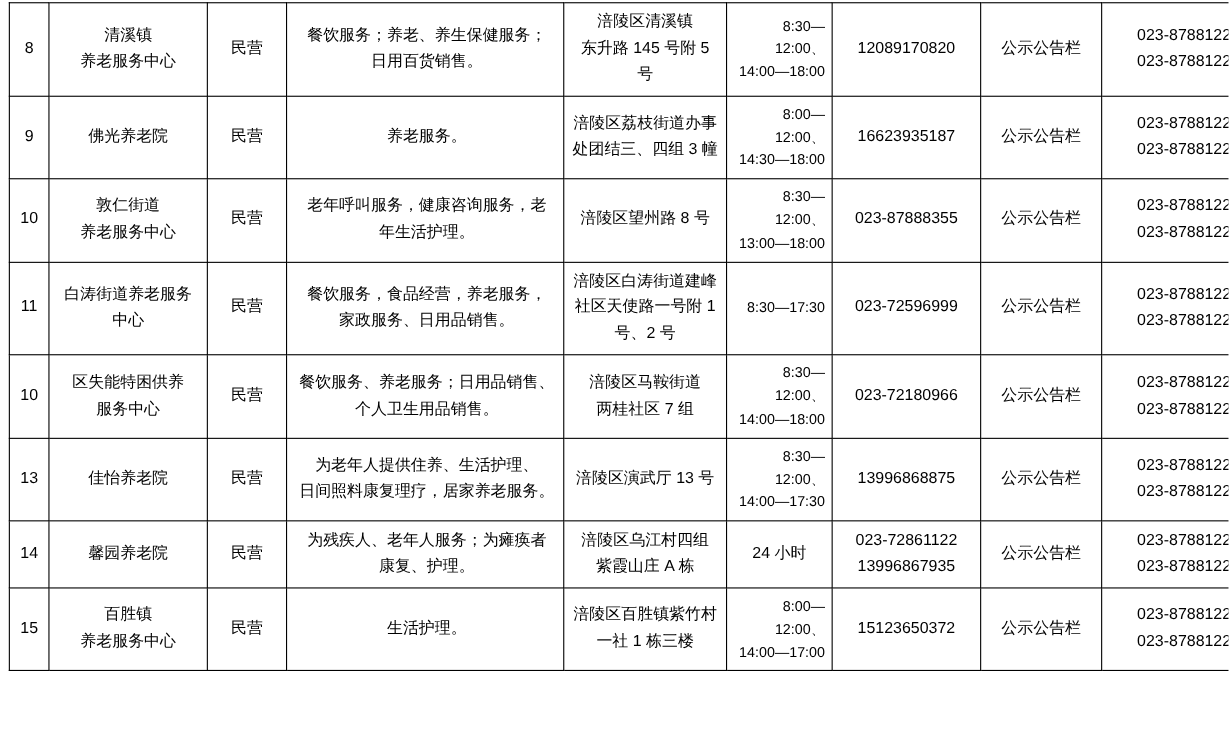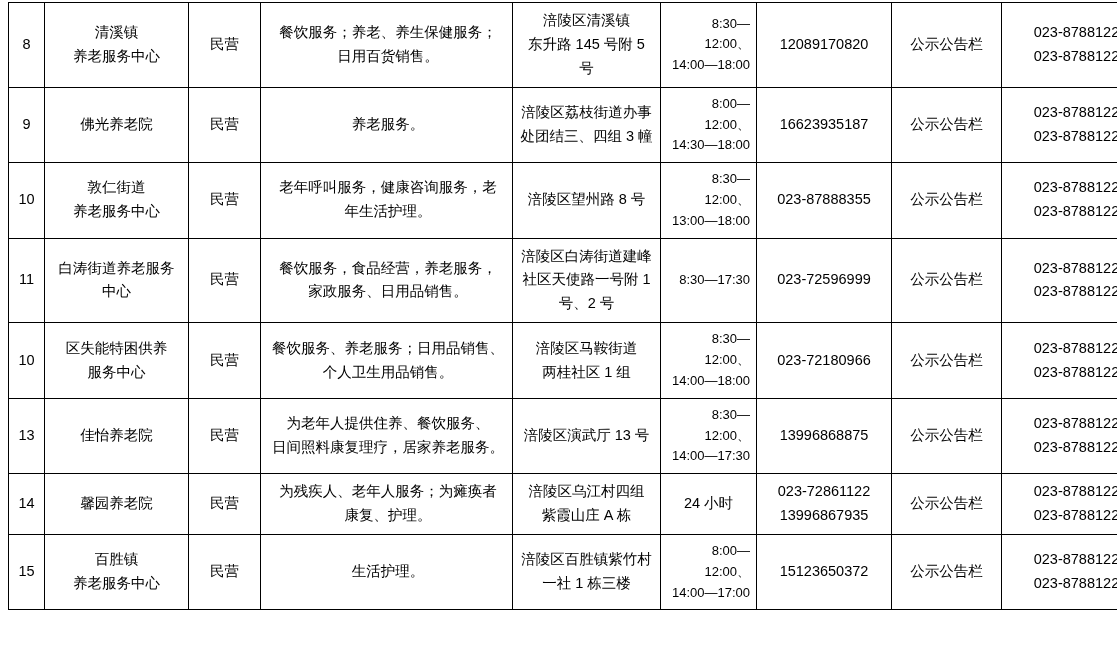--- a/index.html
+++ b/index.html
@@ -222,21 +222,21 @@
           </td>
         <td>
             <div class="cell-inner">民营</div>
           </td>
         <td class="left-text">
             <div class="cell-inner">餐饮服务、养老服务；日用品销售、
 个人卫生用品销售。</div>
           </td>
         <td>
             <div class="cell-inner">涪陵区马鞍街道
-两桂社区 1 组</div>
+两桂社区 7 组</div>
           </td>
         <td class="small">
             <div class="cell-inner">8:30—12:00、
 14:00—18:00</div>
           </td>
         <td>
             <div class="cell-inner">023-72180966</div>
           </td>
         <td>
             <div class="cell-inner">公示公告栏</div>
@@ -250,21 +250,21 @@
         <td>
             <div class="cell-inner">13</div>
           </td>
         <td>
             <div class="cell-inner">佳怡养老院</div>
           </td>
         <td>
             <div class="cell-inner">民营</div>
           </td>
         <td class="left-text">
-            <div class="cell-inner">为老年人提供住养、餐饮服务、
+            <div class="cell-inner">为老年人提供住养、生活护理、
 日间照料康复理疗，居家养老服务。</div>
           </td>
         <td>
             <div class="cell-inner">涪陵区演武厅 13 号</div>
           </td>
         <td class="small">
             <div class="cell-inner">8:30—12:00、
 14:00—17:30</div>
           </td>
         <td>

